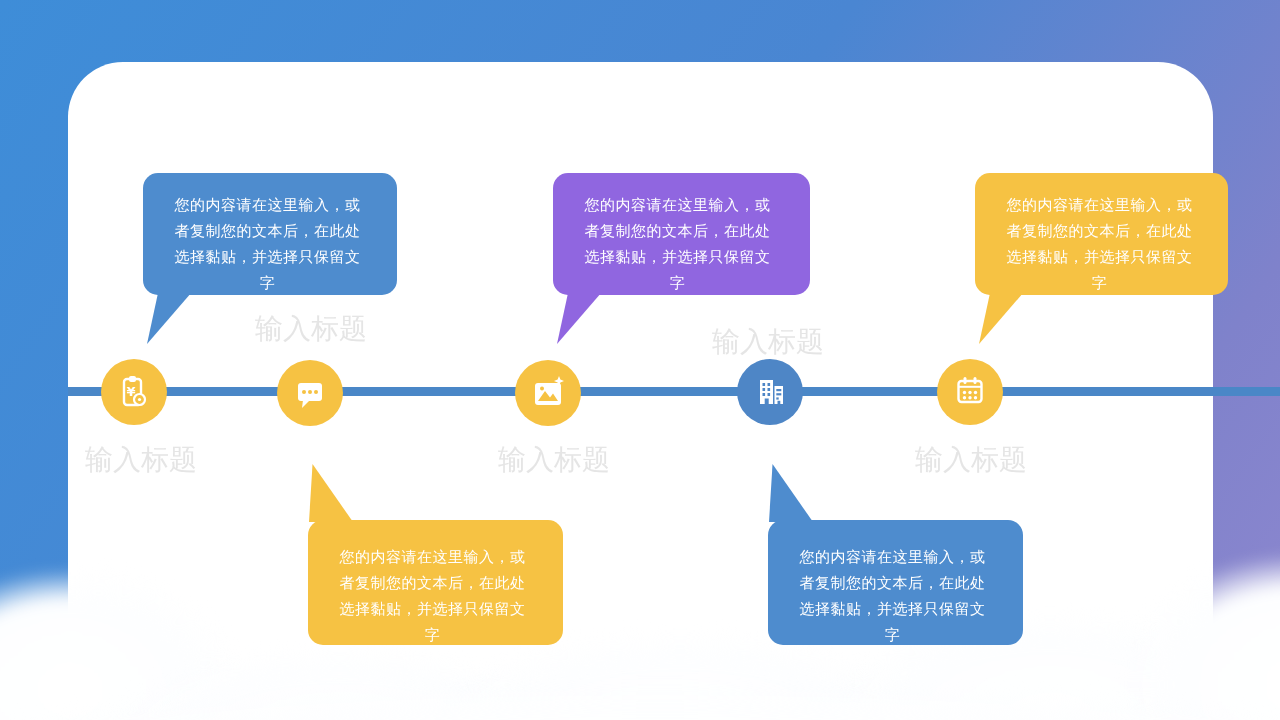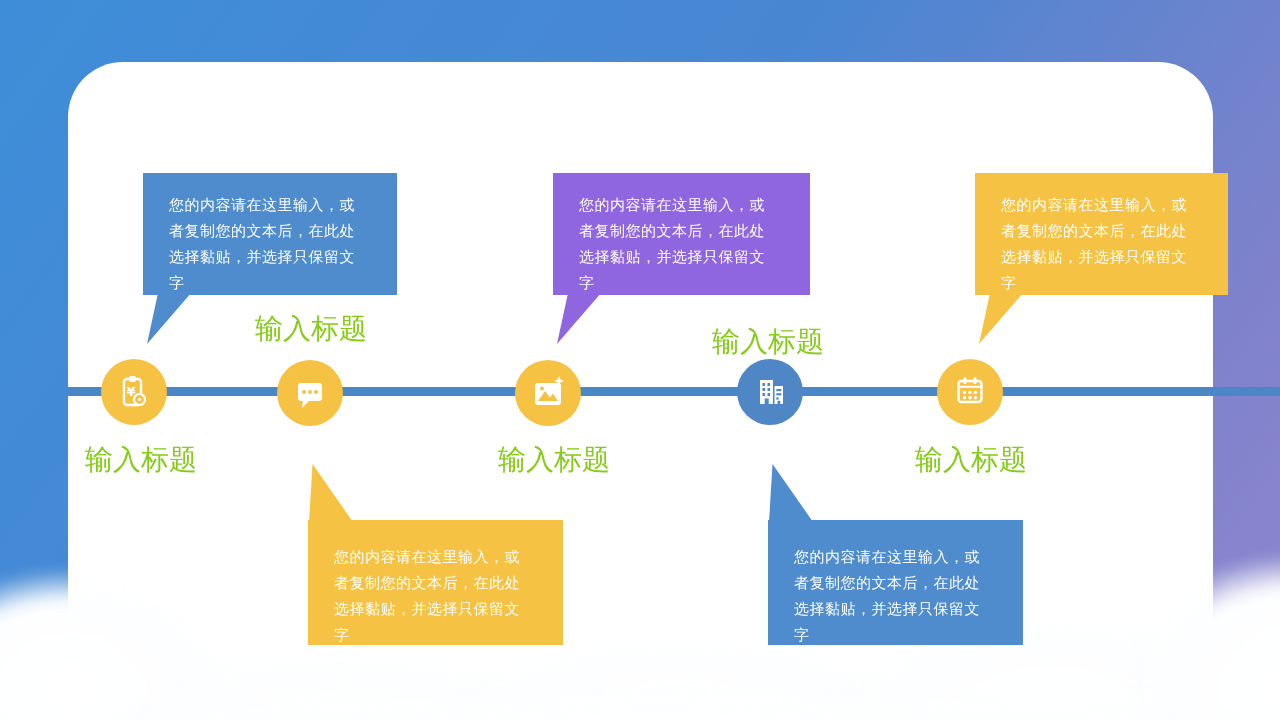--- a/index.html
+++ b/index.html
@@ -30,36 +30,37 @@
     position:absolute; left:68px; top:387px; width:1212px; height:9px;
     background:var(--line,#4A87C7); z-index:4;
   }
   .node{
     position:absolute; width:66px; height:66px; border-radius:50%;
     background:var(--circle,#F6C243); z-index:5;
     display:flex; align-items:center; justify-content:center;
   }
   .node svg{display:block;}
   .callout{
-    position:absolute; z-index:6; border-radius:0;
+    position:absolute; z-index:6; border-radius:15px;
     background:var(--accent,#4E8CCE);
+    text-align:center;
   }
   .callout p{
     margin:0; padding:19px 24px 0 26px; width:197px;
     font-size:15px; line-height:26px; color:#FFFFFF;
     letter-spacing:0.5px; word-break:break-all;
   }
   .tail{
     position:absolute; z-index:6;
     background:var(--accent,#4E8CCE);
   }
   .tail.down{clip-path:polygon(24% 0, 96% 0, 0 100%);}
   .tail.up{clip-path:polygon(8% 0, 100% 100%, 0 100%);}
   .node-title{
-    position:absolute; z-index:6; color:#84cc16;
+    position:absolute; z-index:6; color:#e5e5e5;
     font-family:Liberation Serif, serif;
     font-size:28px; line-height:28px; white-space:nowrap;
   }
   
   .n1{left:101px; top:359px;}
   .n2{left:277px; top:360px;}
   .n3{left:515px; top:360px;}
   .n4{left:737px; top:359px;}
   .n5{left:937px; top:359px;}
   .co1{left:143px; top:173px; width:254px; height:122px;}

